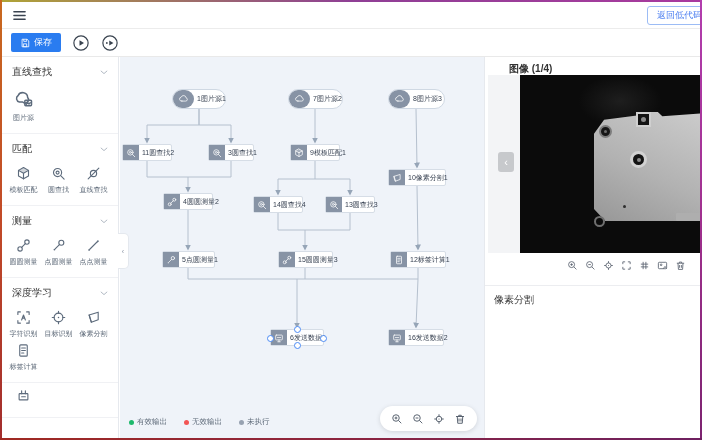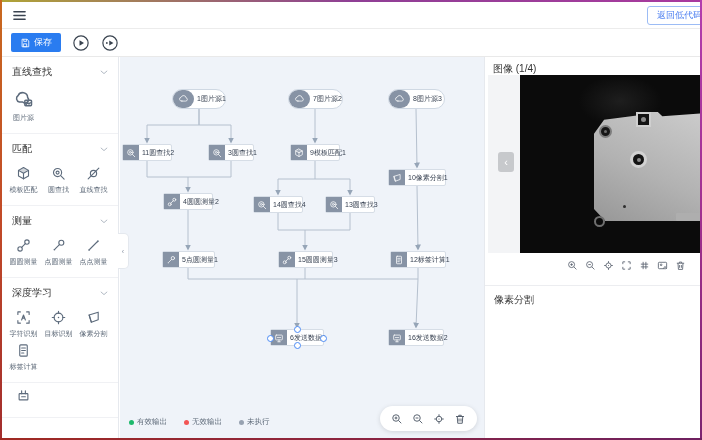--- a/index.html
+++ b/index.html
@@ -47,21 +47,21 @@
   .h-t{left:50%;top:-4px;margin-left:-3px;} .h-b{left:50%;bottom:-4px;margin-left:-3px;}
   .h-l{top:50%;left:-4px;margin-top:-3px;} .h-r{top:50%;right:-4px;margin-top:-3px;}
   .legend{position:absolute;left:9px;bottom:11px;display:flex;gap:17px;align-items:center;}
   .leg{display:flex;align-items:center;gap:3px;font-size:7.5px;color:#5f6b7a;}
   .leg i{width:5px;height:5px;border-radius:50%;display:inline-block;}
   .canvas-controls{position:absolute;right:7px;bottom:7px;height:25px;background:#fff;border-radius:13px;display:flex;align-items:center;gap:9px;padding:0 11px;box-shadow:0 1px 5px rgba(0,0,0,.13);color:#4b5563;}
   .cbtn{width:12px;height:12px;border:none;background:none;padding:0;color:inherit;cursor:pointer;}
   .cbtn svg{width:12px;height:12px;}
   
   .right-panel{position:absolute;left:484px;top:57px;right:2px;bottom:2px;background:#fff;border-left:1px solid #e6e9ee;box-sizing:border-box;}
-  .rp-title{font-size:10px;color:#333;padding:5px 8px 0;}
+  .rp-title{font-size:10px;color:#333;padding:5px 24px 0;font-weight:bold;}
   .preview{position:absolute;left:3px;top:18px;right:0;height:178px;background:#f3f4f6;}
   .pimg{position:absolute;left:32px;top:0;right:0;bottom:0;background:#0b0b0b;overflow:hidden;}
   .nav-btn{position:absolute;left:10px;top:77px;width:16px;height:20px;background:#c7c9cc;border:none;border-radius:3px;color:#fff;font-size:11px;line-height:18px;text-align:center;padding:0;cursor:pointer;z-index:3;}
   .plate{position:absolute;left:74px;top:37px;width:112px;height:109px;background:linear-gradient(205deg,#cccccc,#b2b2b2 55%,#979797);
          clip-path:polygon(0 20%,9% 7%,40% 3%,44% 0,57% 0,61% 4%,100% 1%,100% 100%,10% 100%,0 89%);}
   .smudge{position:absolute;left:58px;top:0;width:84px;height:52px;background:radial-gradient(ellipse at center,rgba(130,130,130,.16),transparent 70%);}
   .screw1{position:absolute;left:79px;top:50px;width:13px;height:13px;border-radius:50%;border:2px solid #7d7d7d;background:#161616;box-sizing:border-box;}
   .screw1 i{position:absolute;left:3px;top:3px;width:3px;height:3px;border-radius:50%;background:#6b6b6b;}
   .fiducial{position:absolute;left:116px;top:37px;width:15px;height:15px;border:2px solid #cfcfcf;background:#121212;box-sizing:border-box;}
   .fiducial i{position:absolute;left:3px;top:3px;width:5px;height:5px;border-radius:50%;background:#8a8a8a;}

